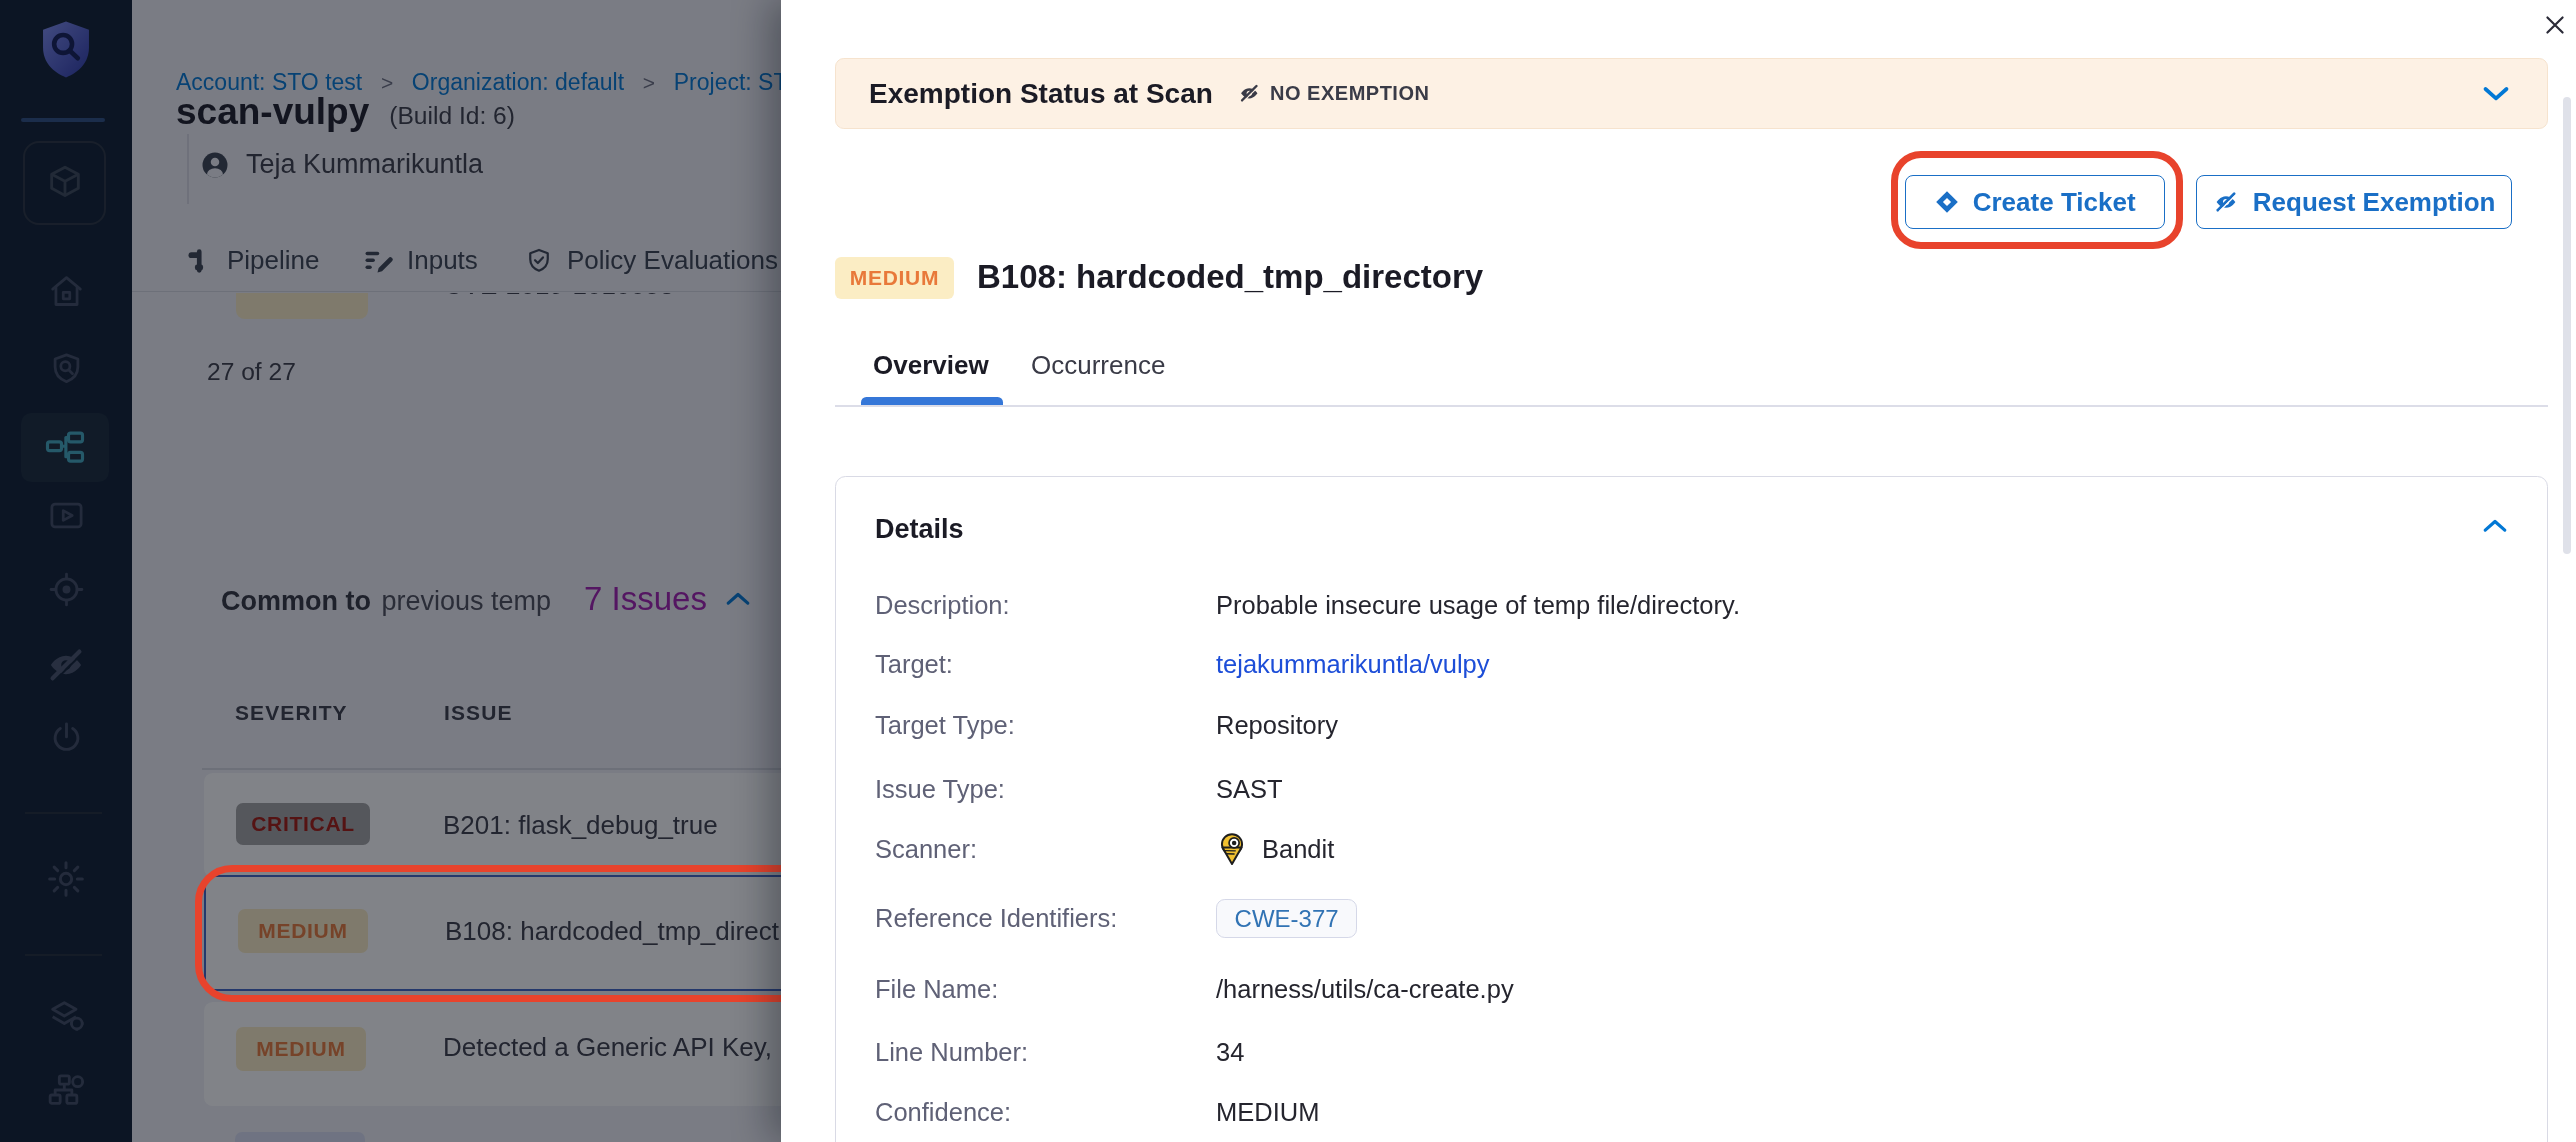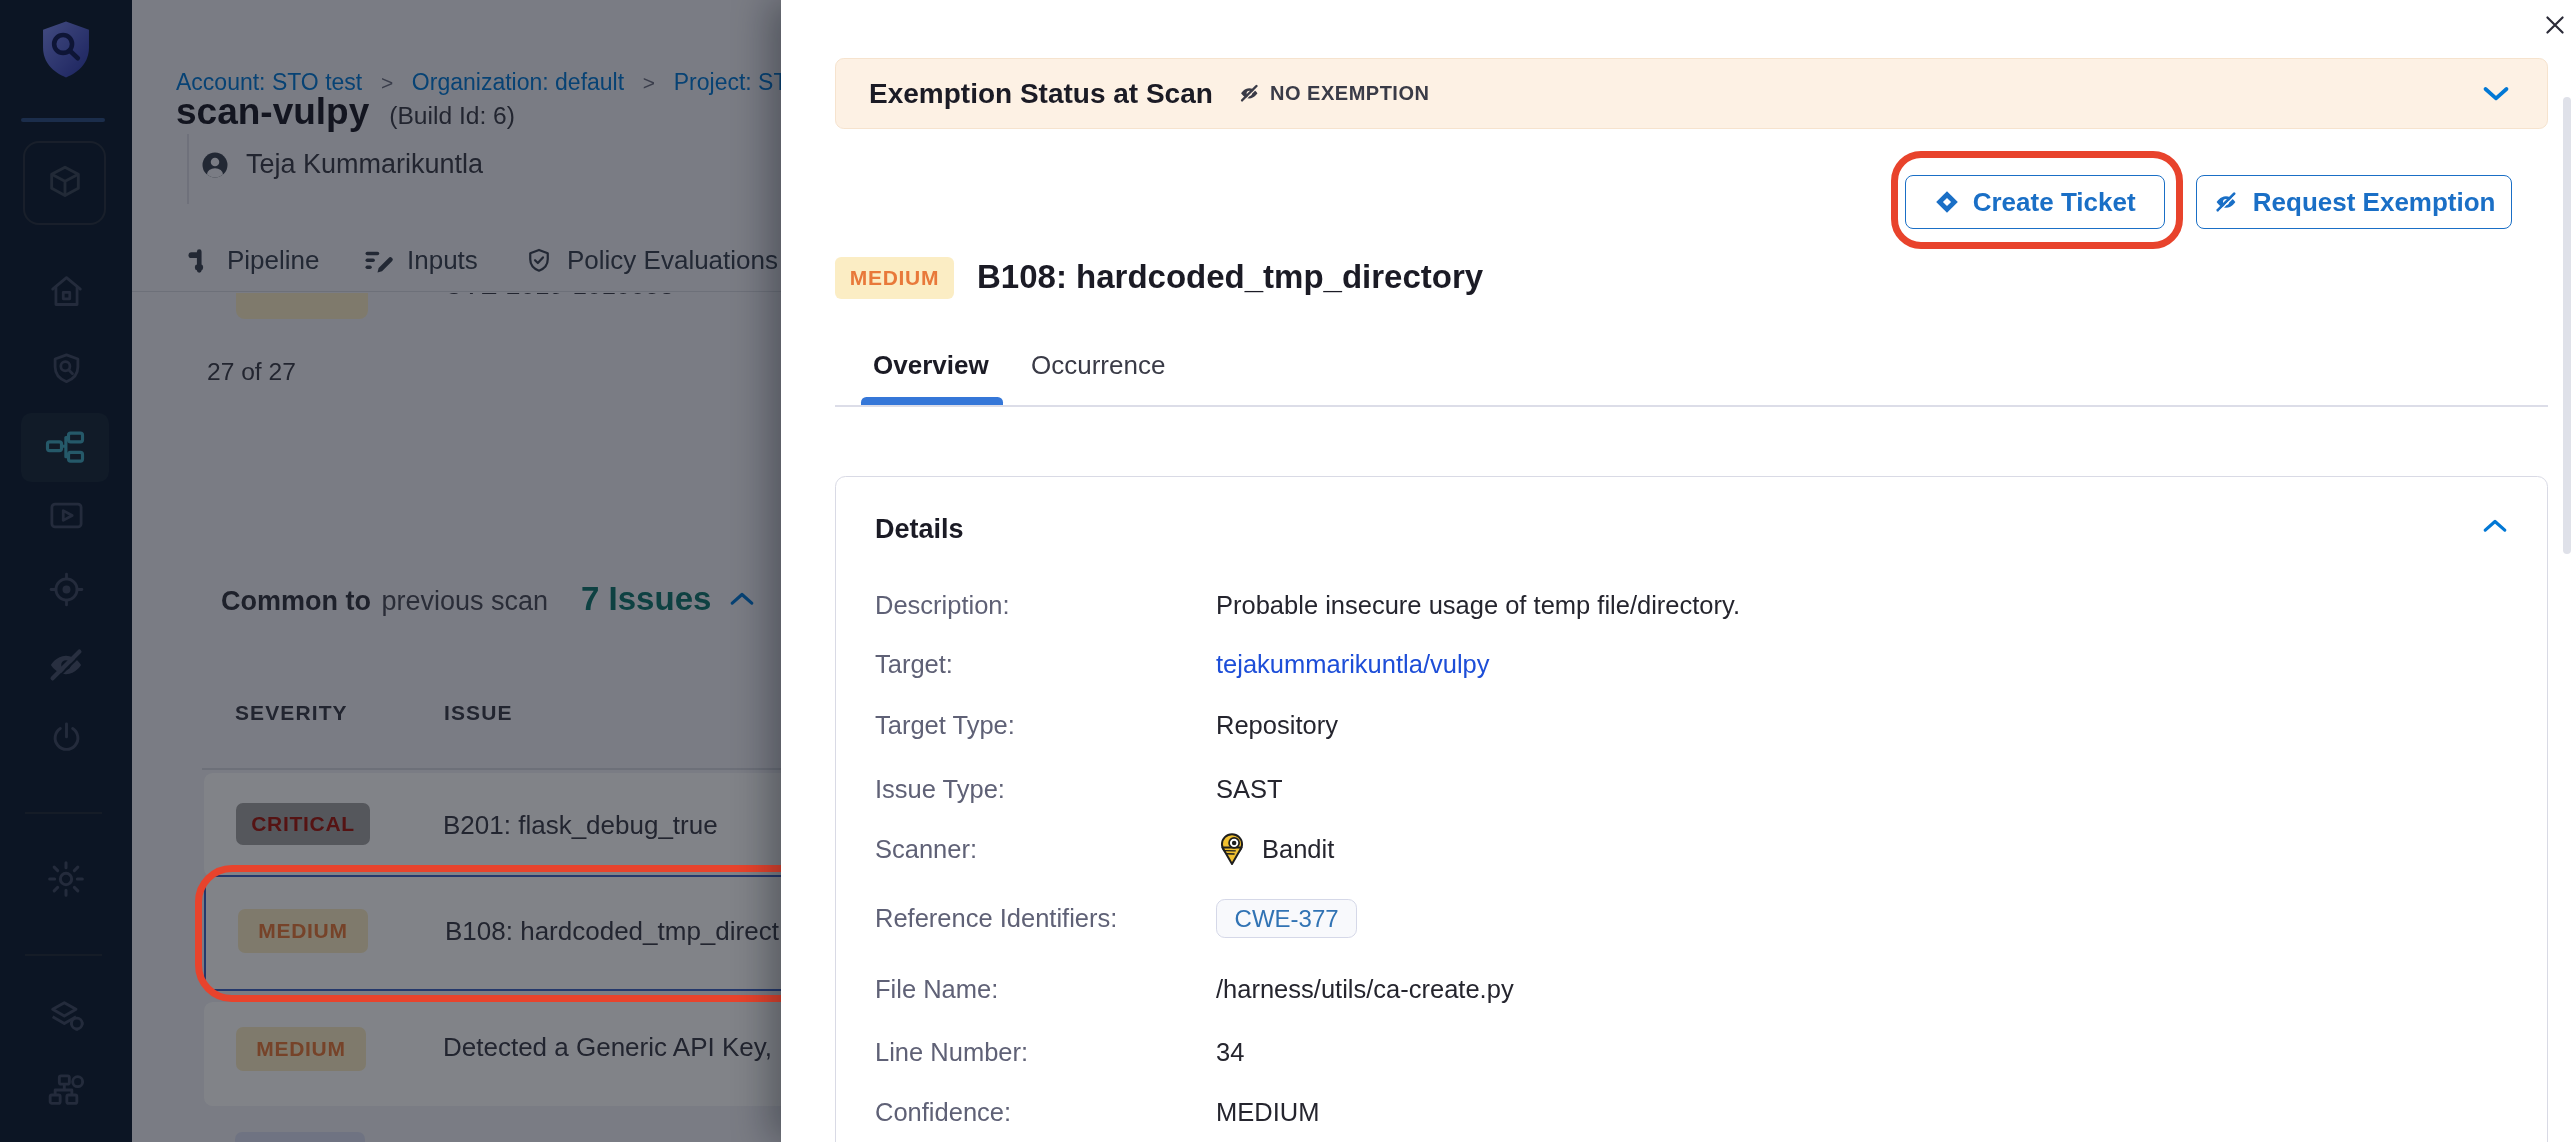--- a/index.html
+++ b/index.html
@@ -34,21 +34,21 @@
   .clip-row { position:absolute; left:132px; top:293px; width:649px; height:39px; overflow:hidden; }
   .clip-badge { position:absolute; left:104px; top:-24.6px; width:132px; height:51px;
                 background:#FBEDC4; border-radius:8.8px; }
   .clip-text { position:absolute; left:312px; top:-23px; font-size:26px; color:#3A3B47; white-space:nowrap; }
 
   .results-count { position:absolute; left:207px; top:358px; font-size:24.6px; color:#3A3B47; }
 
   .group-header { position:absolute; left:221px; top:580px; display:flex; align-items:baseline; white-space:nowrap; }
   .group-bold { font-size:27px; font-weight:bold; color:#31323E; }
   .group-rest { font-size:27px; color:#4A4B58; margin-left:10.5px; }
-  .group-count { font-size:33px; font-weight:bold; color:#0f766e; margin-left:33px; }
+  .group-count { font-size:33px; font-weight:normal; color:#a21caf; margin-left:33px; }
   .group-chevron { margin-left:17.6px; align-self:center; }
 
   .col-header { position:absolute; top:701px; font-size:21px; font-weight:bold; color:#3A3B47;
                 letter-spacing:1.1px; }
   #col-severity { left:235px; }
   #col-issue { left:444px; }
 
   .table-divider { position:absolute; left:202px; top:768px; width:2374px; height:1.8px; background:#D6D8E0; }
 
   .issue-row { position:absolute; left:204px; width:1845px; background:#FFFFFF; border-radius:8.8px; }
@@ -215,21 +215,21 @@
 
     <div class="clip-row">
       <div class="clip-badge"></div>
       <div class="clip-text">CVE-2019-1010083</div>
     </div>
 
     <div class="results-count">27 of 27</div>
 
     <div class="group-header">
       <span class="group-bold">Common to</span>
-      <span class="group-rest">previous scan</span>
+      <span class="group-rest">previous temp</span>
       <span class="group-count">7 Issues</span>
       <span class="group-chevron">
         <svg width="26" height="17.6" viewBox="0 0 24 14" fill="none" stroke="#0278D5" stroke-width="3" stroke-linecap="round" stroke-linejoin="round">
             <path d="M3 11l9-8 9 8"></path>
           </svg>
       </span>
     </div>
 
     <div class="col-header" id="col-severity">SEVERITY</div>
     <div class="col-header" id="col-issue">ISSUE</div>

